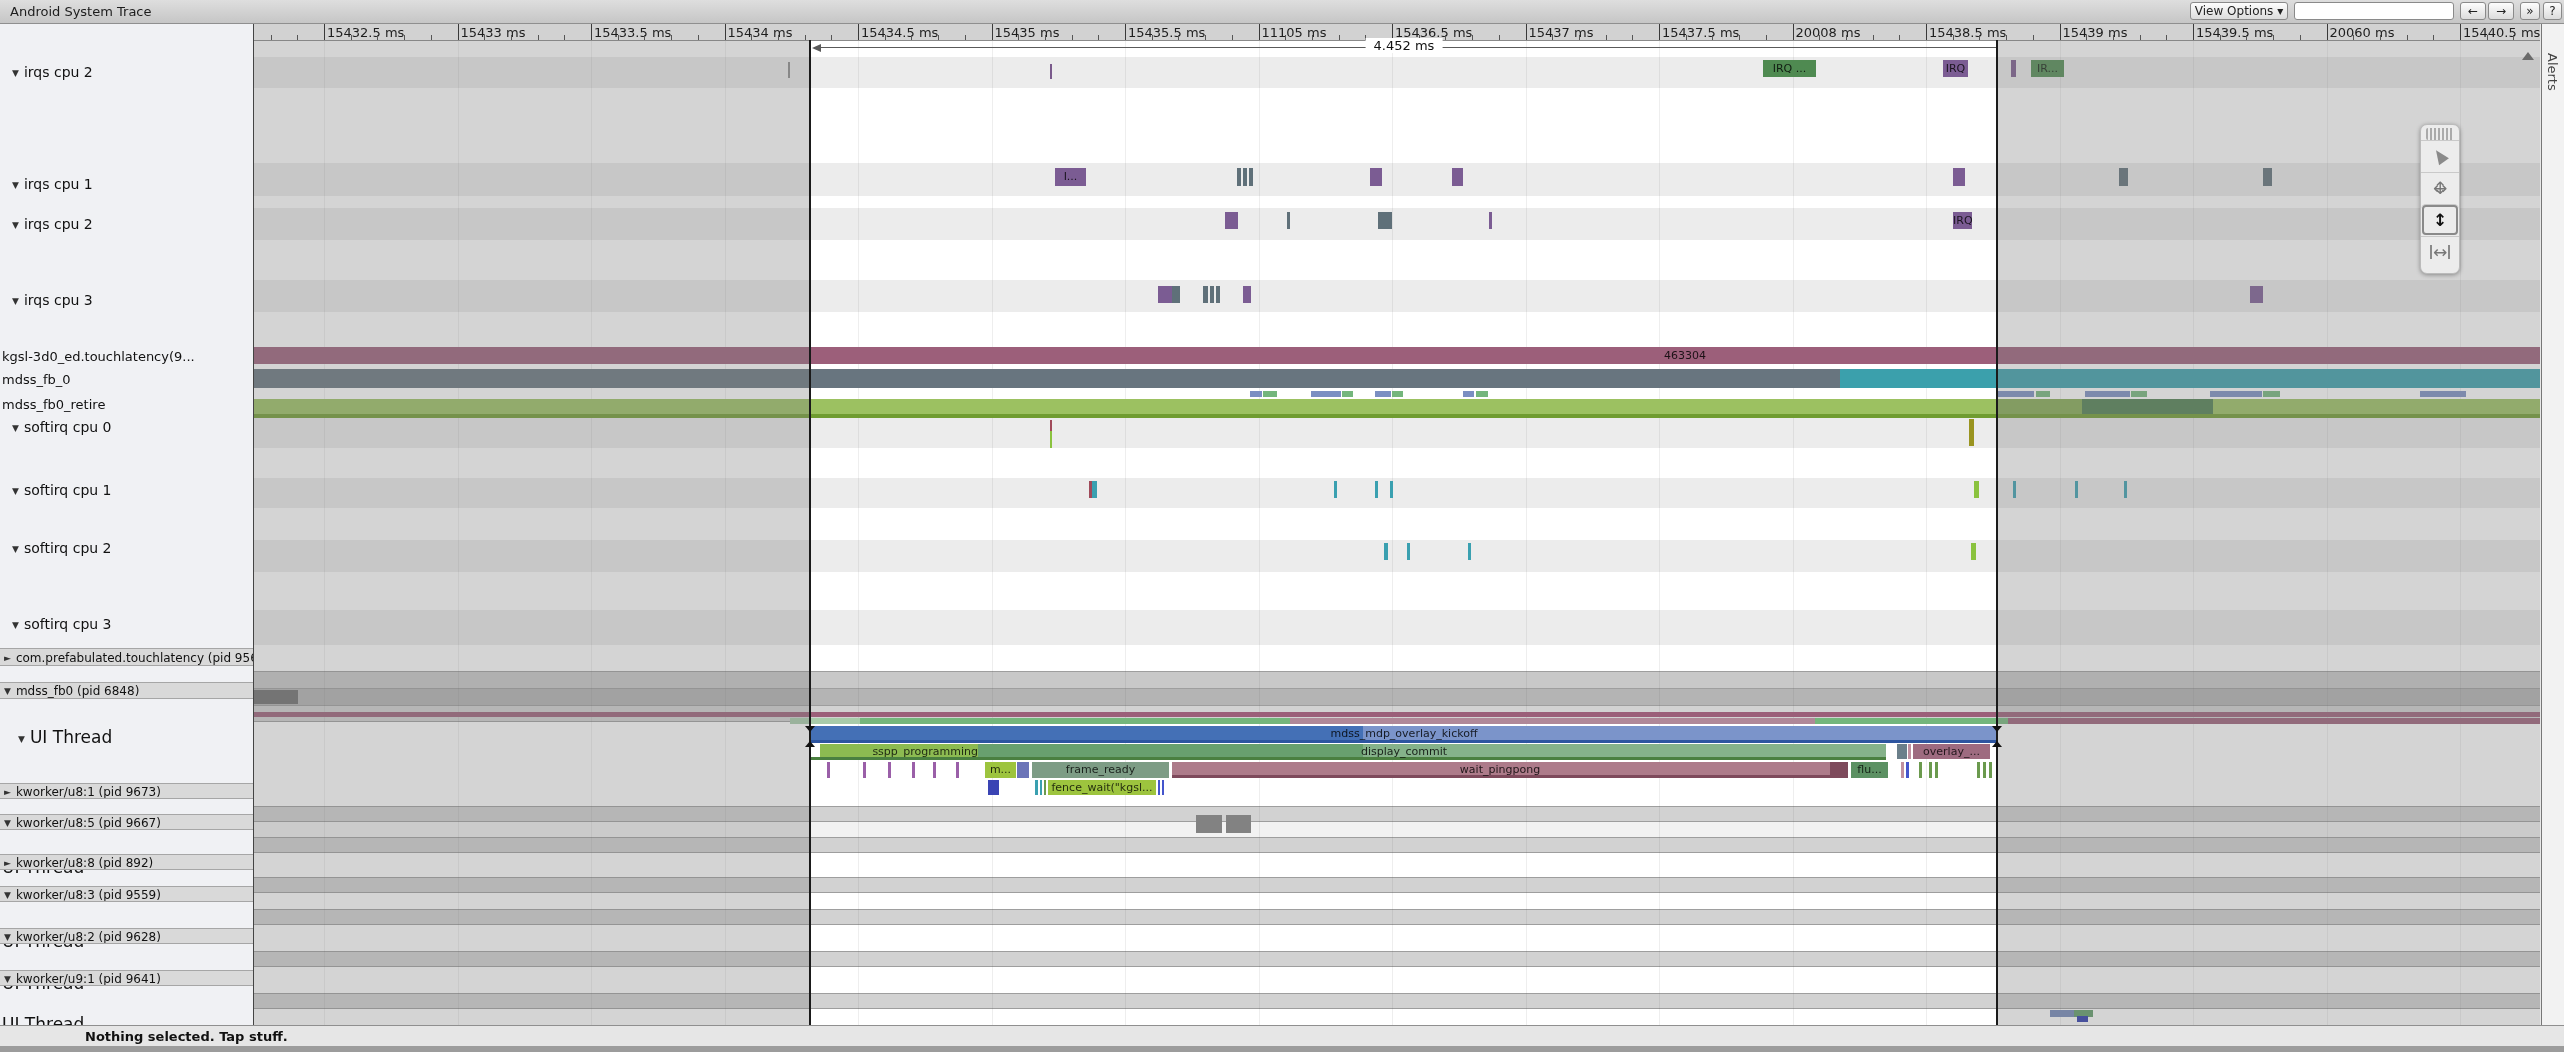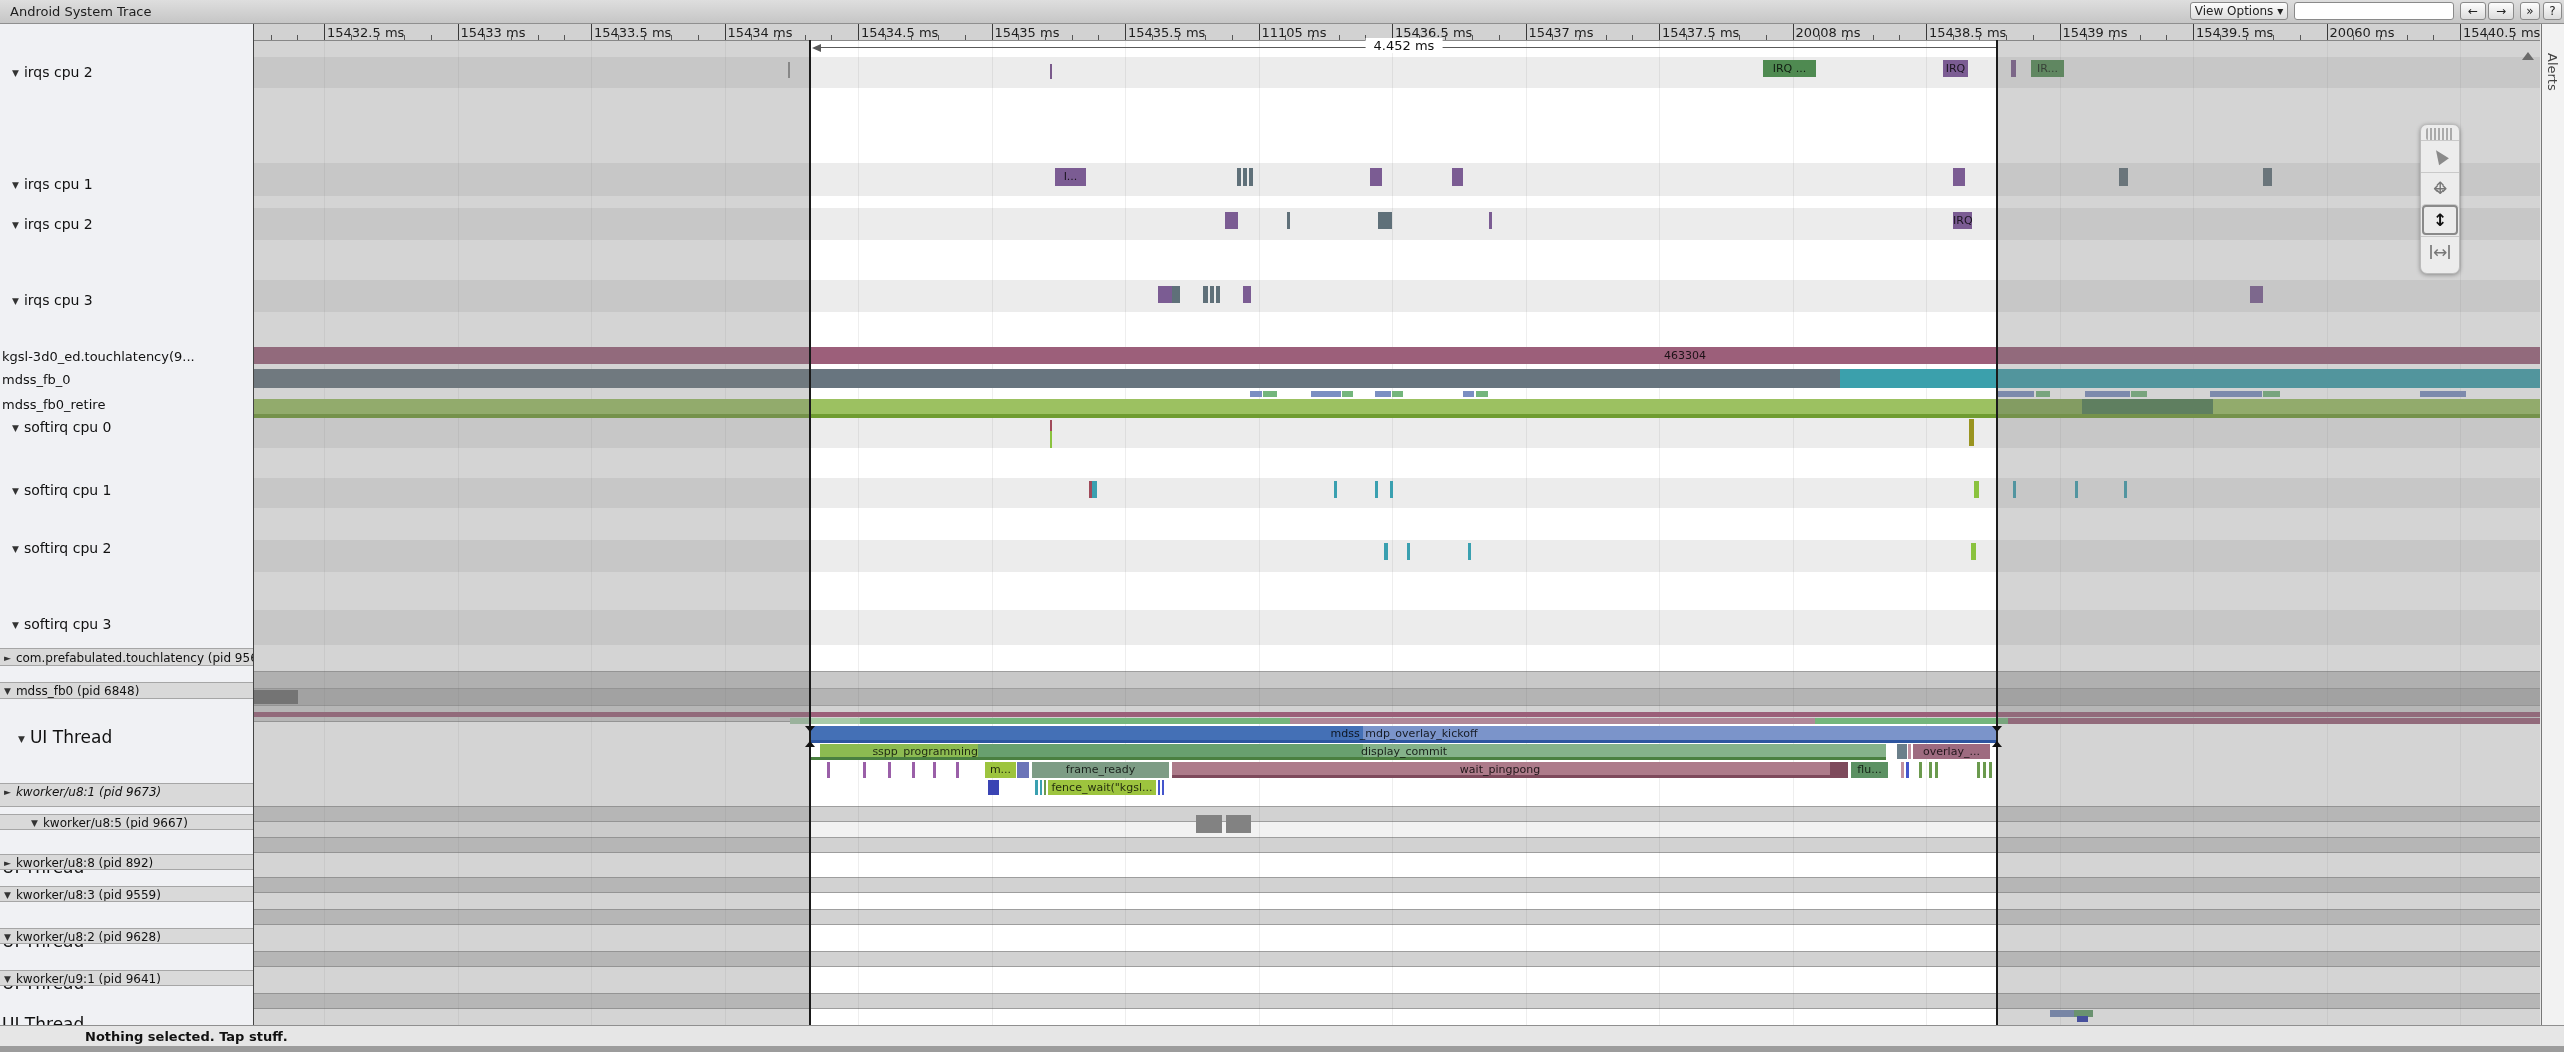--- a/index.html
+++ b/index.html
@@ -399,22 +399,22 @@
       <div class="sb-item" style="top: 325px; height: 18px; font-size: 13px; line-height: 18px;"><span style="margin-left: 2px;">kgsl-3d0_ed.touchlatency(9...</span></div>
       <div class="sb-item" style="top: 348px; height: 18px; font-size: 13px; line-height: 18px;"><span style="margin-left: 2px;">mdss_fb_0</span></div>
       <div class="sb-item" style="top: 373px; height: 18px; font-size: 13px; line-height: 18px;"><span style="margin-left: 2px;">mdss_fb0_retire</span></div>
       <div class="sb-item" style="top: 394px; height: 20px; font-size: 14px; line-height: 20px;"><span class="sb-arrow" style="margin-left: 12px;">▼</span><span>softirq cpu 0</span></div>
       <div class="sb-item" style="top: 457px; height: 20px; font-size: 14px; line-height: 20px;"><span class="sb-arrow" style="margin-left: 12px;">▼</span><span>softirq cpu 1</span></div>
       <div class="sb-item" style="top: 515px; height: 20px; font-size: 14px; line-height: 20px;"><span class="sb-arrow" style="margin-left: 12px;">▼</span><span>softirq cpu 2</span></div>
       <div class="sb-item" style="top: 591px; height: 20px; font-size: 14px; line-height: 20px;"><span class="sb-arrow" style="margin-left: 12px;">▼</span><span>softirq cpu 3</span></div>
       <div class="sb-item sb-hdr" style="top: 625px; height: 18px; font-size: 12px; line-height: 18px;"><span class="sb-arrow" style="margin-left: 4px;">►</span><span>com.prefabulated.touchlatency (pid 9564)</span></div>
       <div class="sb-item sb-hdr" style="top: 659px; height: 17px; font-size: 12px; line-height: 17px;"><span class="sb-arrow" style="margin-left: 4px;">▼</span><span>mdss_fb0 (pid 6848)</span></div>
       <div class="sb-item" style="top: 703px; height: 22px; font-size: 17px; line-height: 22px;"><span class="sb-arrow" style="margin-left: 18px;">▼</span><span>UI Thread</span></div>
-      <div class="sb-item sb-hdr" style="top: 760px; height: 24px; font-size: 12px; line-height: 16px; font-style: italic;"><span class="sb-arrow" style="margin-left: 4px;">►</span><span>kworker/u8:1 (pid 9673)</span></div>
-      <div class="sb-item sb-hdr" style="top: 791px; height: 16px; font-size: 12px; line-height: 16px; padding-left: 27px;"><span class="sb-arrow" style="margin-left: 4px;">▼</span><span>kworker/u8:5 (pid 9667)</span></div>
+      <div class="sb-item sb-hdr" style="top: 760px; height: 16px; font-size: 12px; line-height: 16px;"><span class="sb-arrow" style="margin-left: 4px;">►</span><span>kworker/u8:1 (pid 9673)</span></div>
+      <div class="sb-item sb-hdr" style="top: 791px; height: 16px; font-size: 12px; line-height: 16px;"><span class="sb-arrow" style="margin-left: 4px;">▼</span><span>kworker/u8:5 (pid 9667)</span></div>
       <div class="sb-item" style="top: 833px; height: 22px; font-size: 17px; line-height: 22px;"><span style="margin-left: 2px;">UI Thread</span></div>
       <div class="sb-item sb-hdr" style="top: 831px; height: 16px; font-size: 12px; line-height: 16px;"><span class="sb-arrow" style="margin-left: 4px;">►</span><span>kworker/u8:8 (pid 892)</span></div>
       <div class="sb-item sb-hdr" style="top: 863px; height: 16px; font-size: 12px; line-height: 16px;"><span class="sb-arrow" style="margin-left: 4px;">▼</span><span>kworker/u8:3 (pid 9559)</span></div>
       <div class="sb-item" style="top: 907px; height: 22px; font-size: 17px; line-height: 22px;"><span style="margin-left: 2px;">UI Thread</span></div>
       <div class="sb-item sb-hdr" style="top: 905px; height: 16px; font-size: 12px; line-height: 16px;"><span class="sb-arrow" style="margin-left: 4px;">▼</span><span>kworker/u8:2 (pid 9628)</span></div>
       <div class="sb-item" style="top: 949px; height: 22px; font-size: 17px; line-height: 22px;"><span style="margin-left: 2px;">UI Thread</span></div>
       <div class="sb-item sb-hdr" style="top: 947px; height: 16px; font-size: 12px; line-height: 16px;"><span class="sb-arrow" style="margin-left: 4px;">▼</span><span>kworker/u9:1 (pid 9641)</span></div>
       <div class="sb-item" style="top: 990px; height: 22px; font-size: 17px; line-height: 22px;"><span style="margin-left: 2px;">UI Thread</span></div>
     </div>
 

